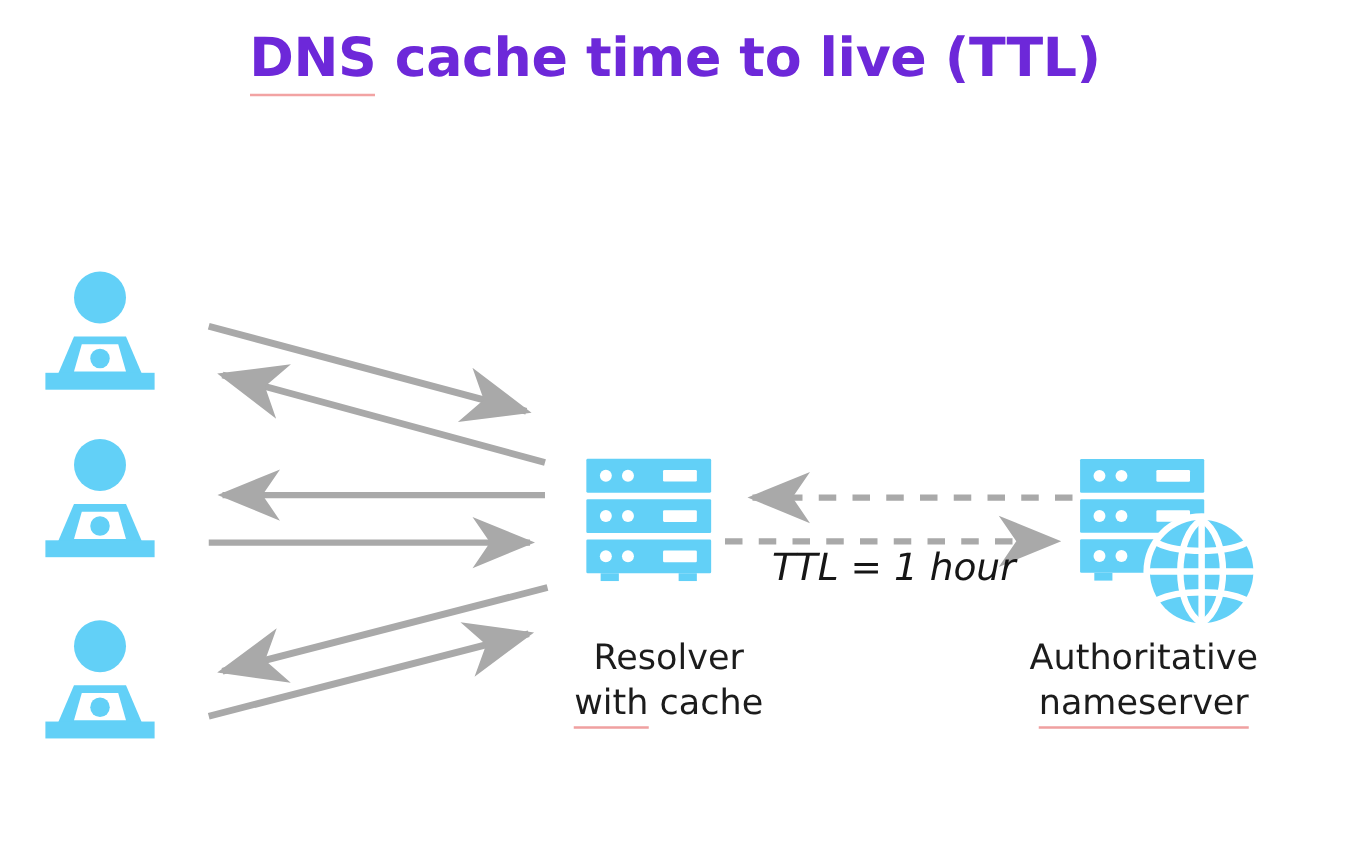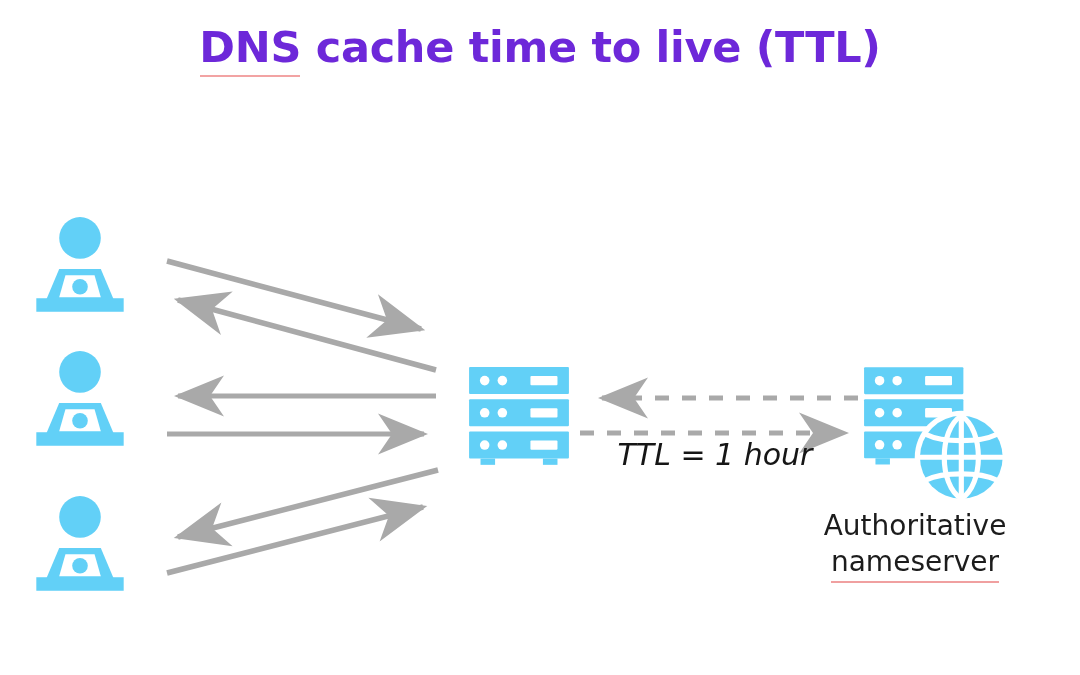--- a/index.html
+++ b/index.html
@@ -219,19 +219,23 @@
           <line x1="96" y1="49" x2="96" y2="129"></line>
           <path d="M96 49 C74 62, 74 116, 96 129"></path>
           <path d="M96 49 C118 62, 118 116, 96 129"></path>
         </g>
       </g>
     </svg>
   </div>
 
   <div class="ttl-label">TTL = 1 hour</div>
 
+  <div class="caption" id="resolver-caption">
+    <div>Resolver</div>
+    <div><span class="spell">with</span><span> cache</span></div>
+  </div>
 
   <div class="caption" id="authoritative-caption">
     <div>Authoritative</div>
     <div><span class="spell">nameserver</span><span></span></div>
   </div>
 
 </div>
 
 </body></html>

